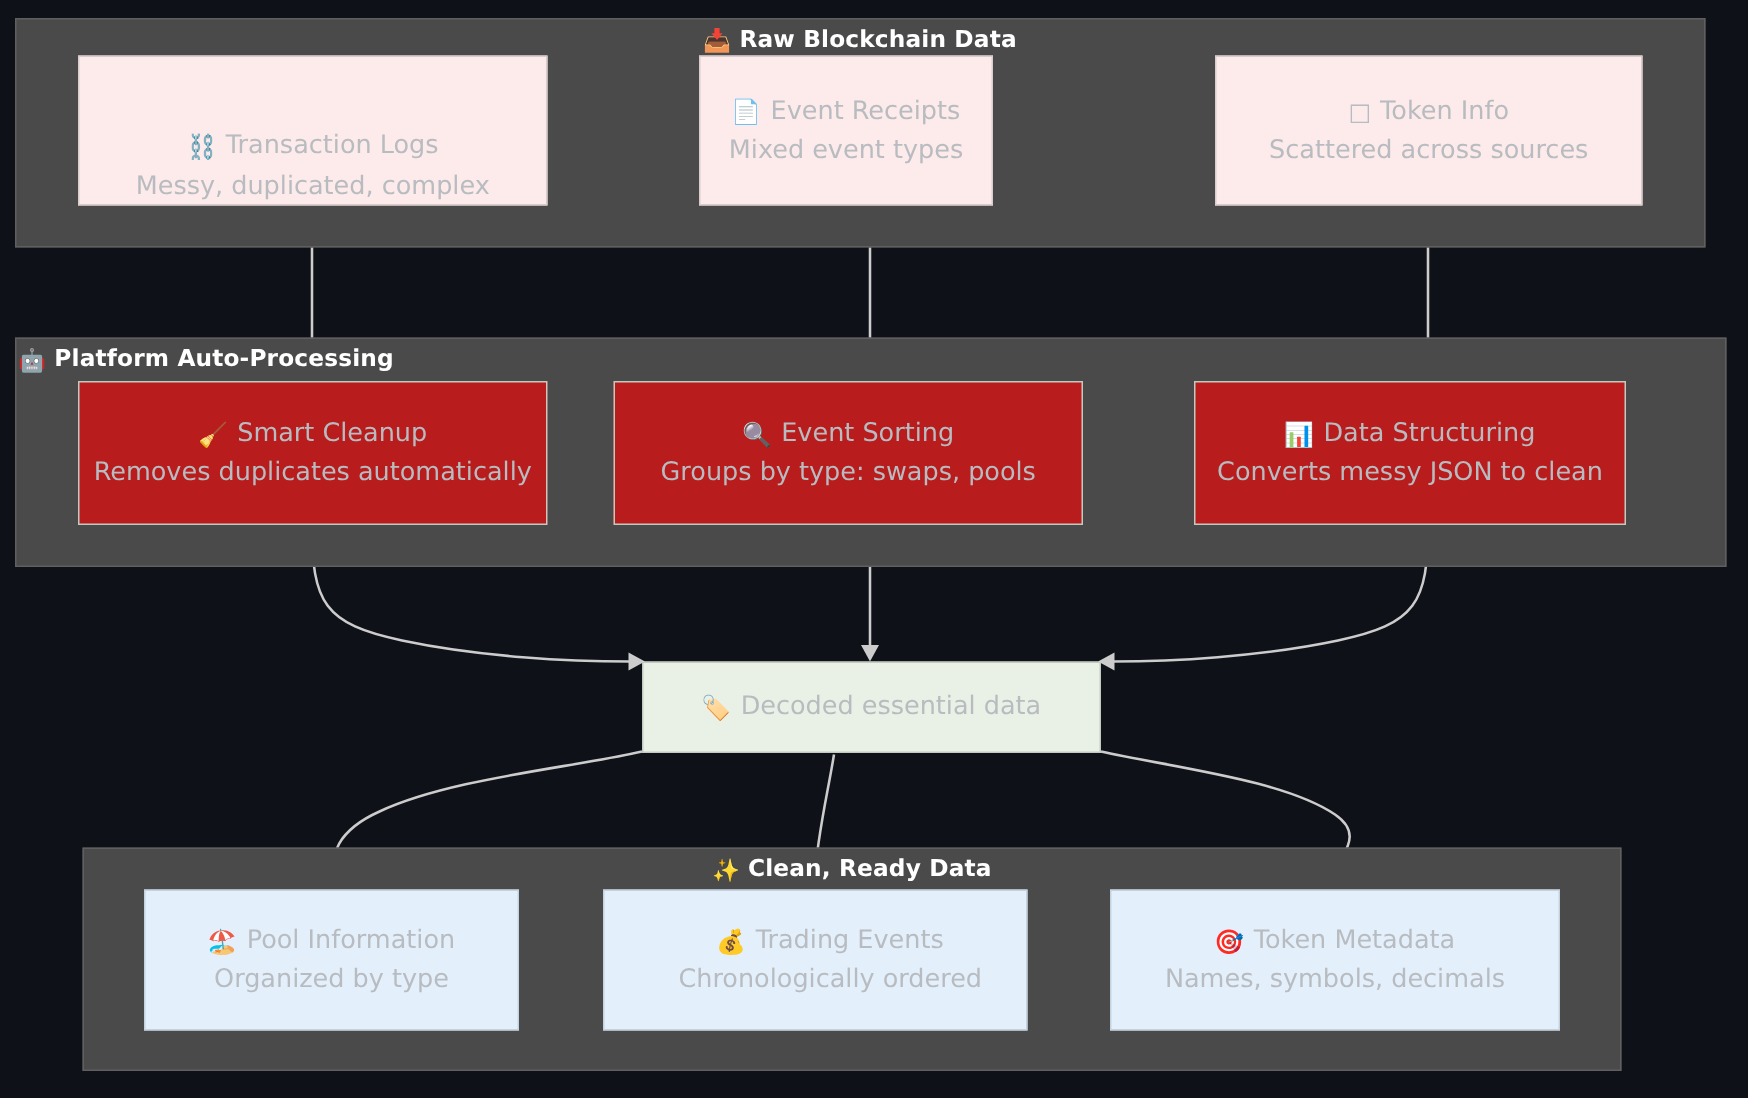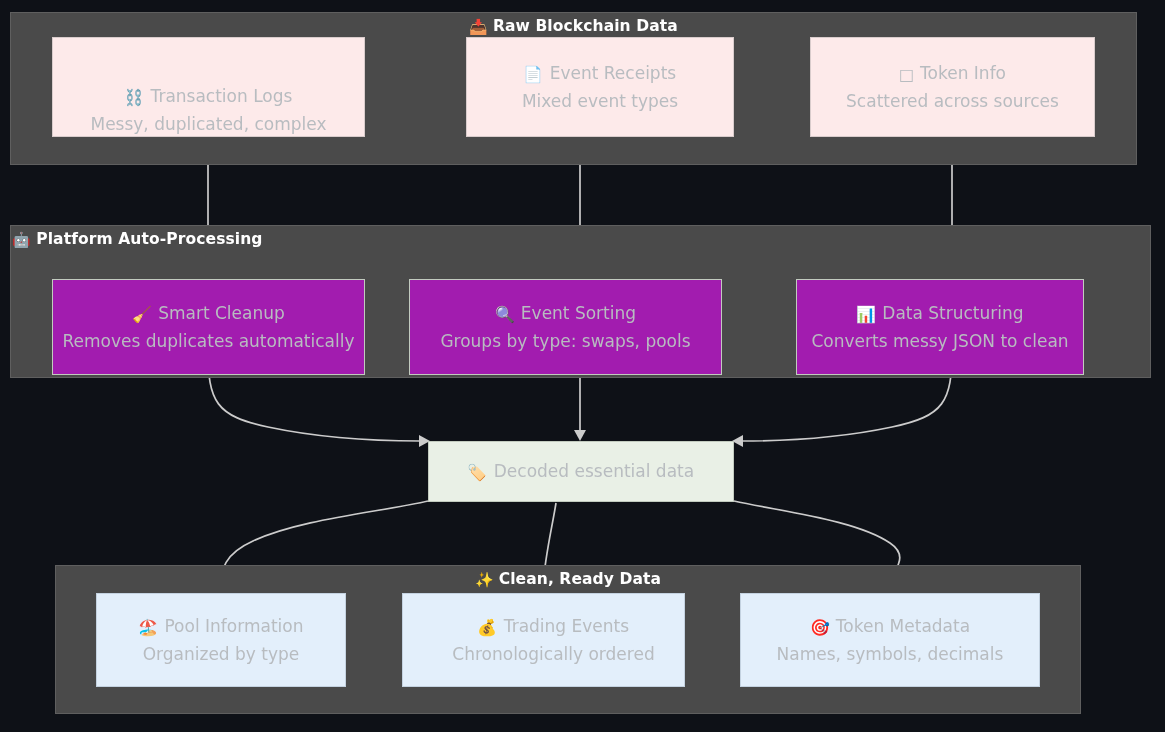--- a/index.html
+++ b/index.html
@@ -83,23 +83,22 @@
   .node .emoji {
     font-size: 16px;
     margin-right: 6px;
     vertical-align: -1px;
   }
   .node.raw {
     background: #fdeaea;
     border-color: #d9cccc;
   }
   .node.proc {
-    background: #a21caf;
+    background: #b91c1c;
     border-color: #c2cbbf;
-    margin-top: 25px;
   }
   .node.clean {
     background: #e3effb;
     border-color: #c4d2e0;
   }
   .node.center {
     background: #e9f0e6;
     border-color: #c2cbbf;
   }
   
@@ -175,21 +174,21 @@
         </span>
       </div>
     </div>
   </div>
 
   <div class="node raw" style="left:52px; top:37px; width:313px; height:100px;justify-content:flex-end;">
     <span class="line1"><span class="emoji">⛓️</span><span>Transaction Logs</span></span>
     <span class="line2">Messy, duplicated, complex</span>
   </div>
 
-  <div class="node raw" style="left:466px; top:37px; width:268px; height:100px;">
+  <div class="node raw" style="left:466px; top:37px; width:196px; height:100px;">
     <span class="line1"><span class="emoji">📄</span><span>Event Receipts</span></span>
     <span class="line2">Mixed event types</span>
   </div>
 
   <div class="node raw" style="left:810px; top:37px; width:285px; height:100px;">
     <span class="line1"><span class="emoji">□</span><span>Token Info</span></span>
     <span class="line2">Scattered across sources</span>
   </div>
 
   <div class="subgraph" style="left:10px; top:225px; width:1141px; height:153px;">

